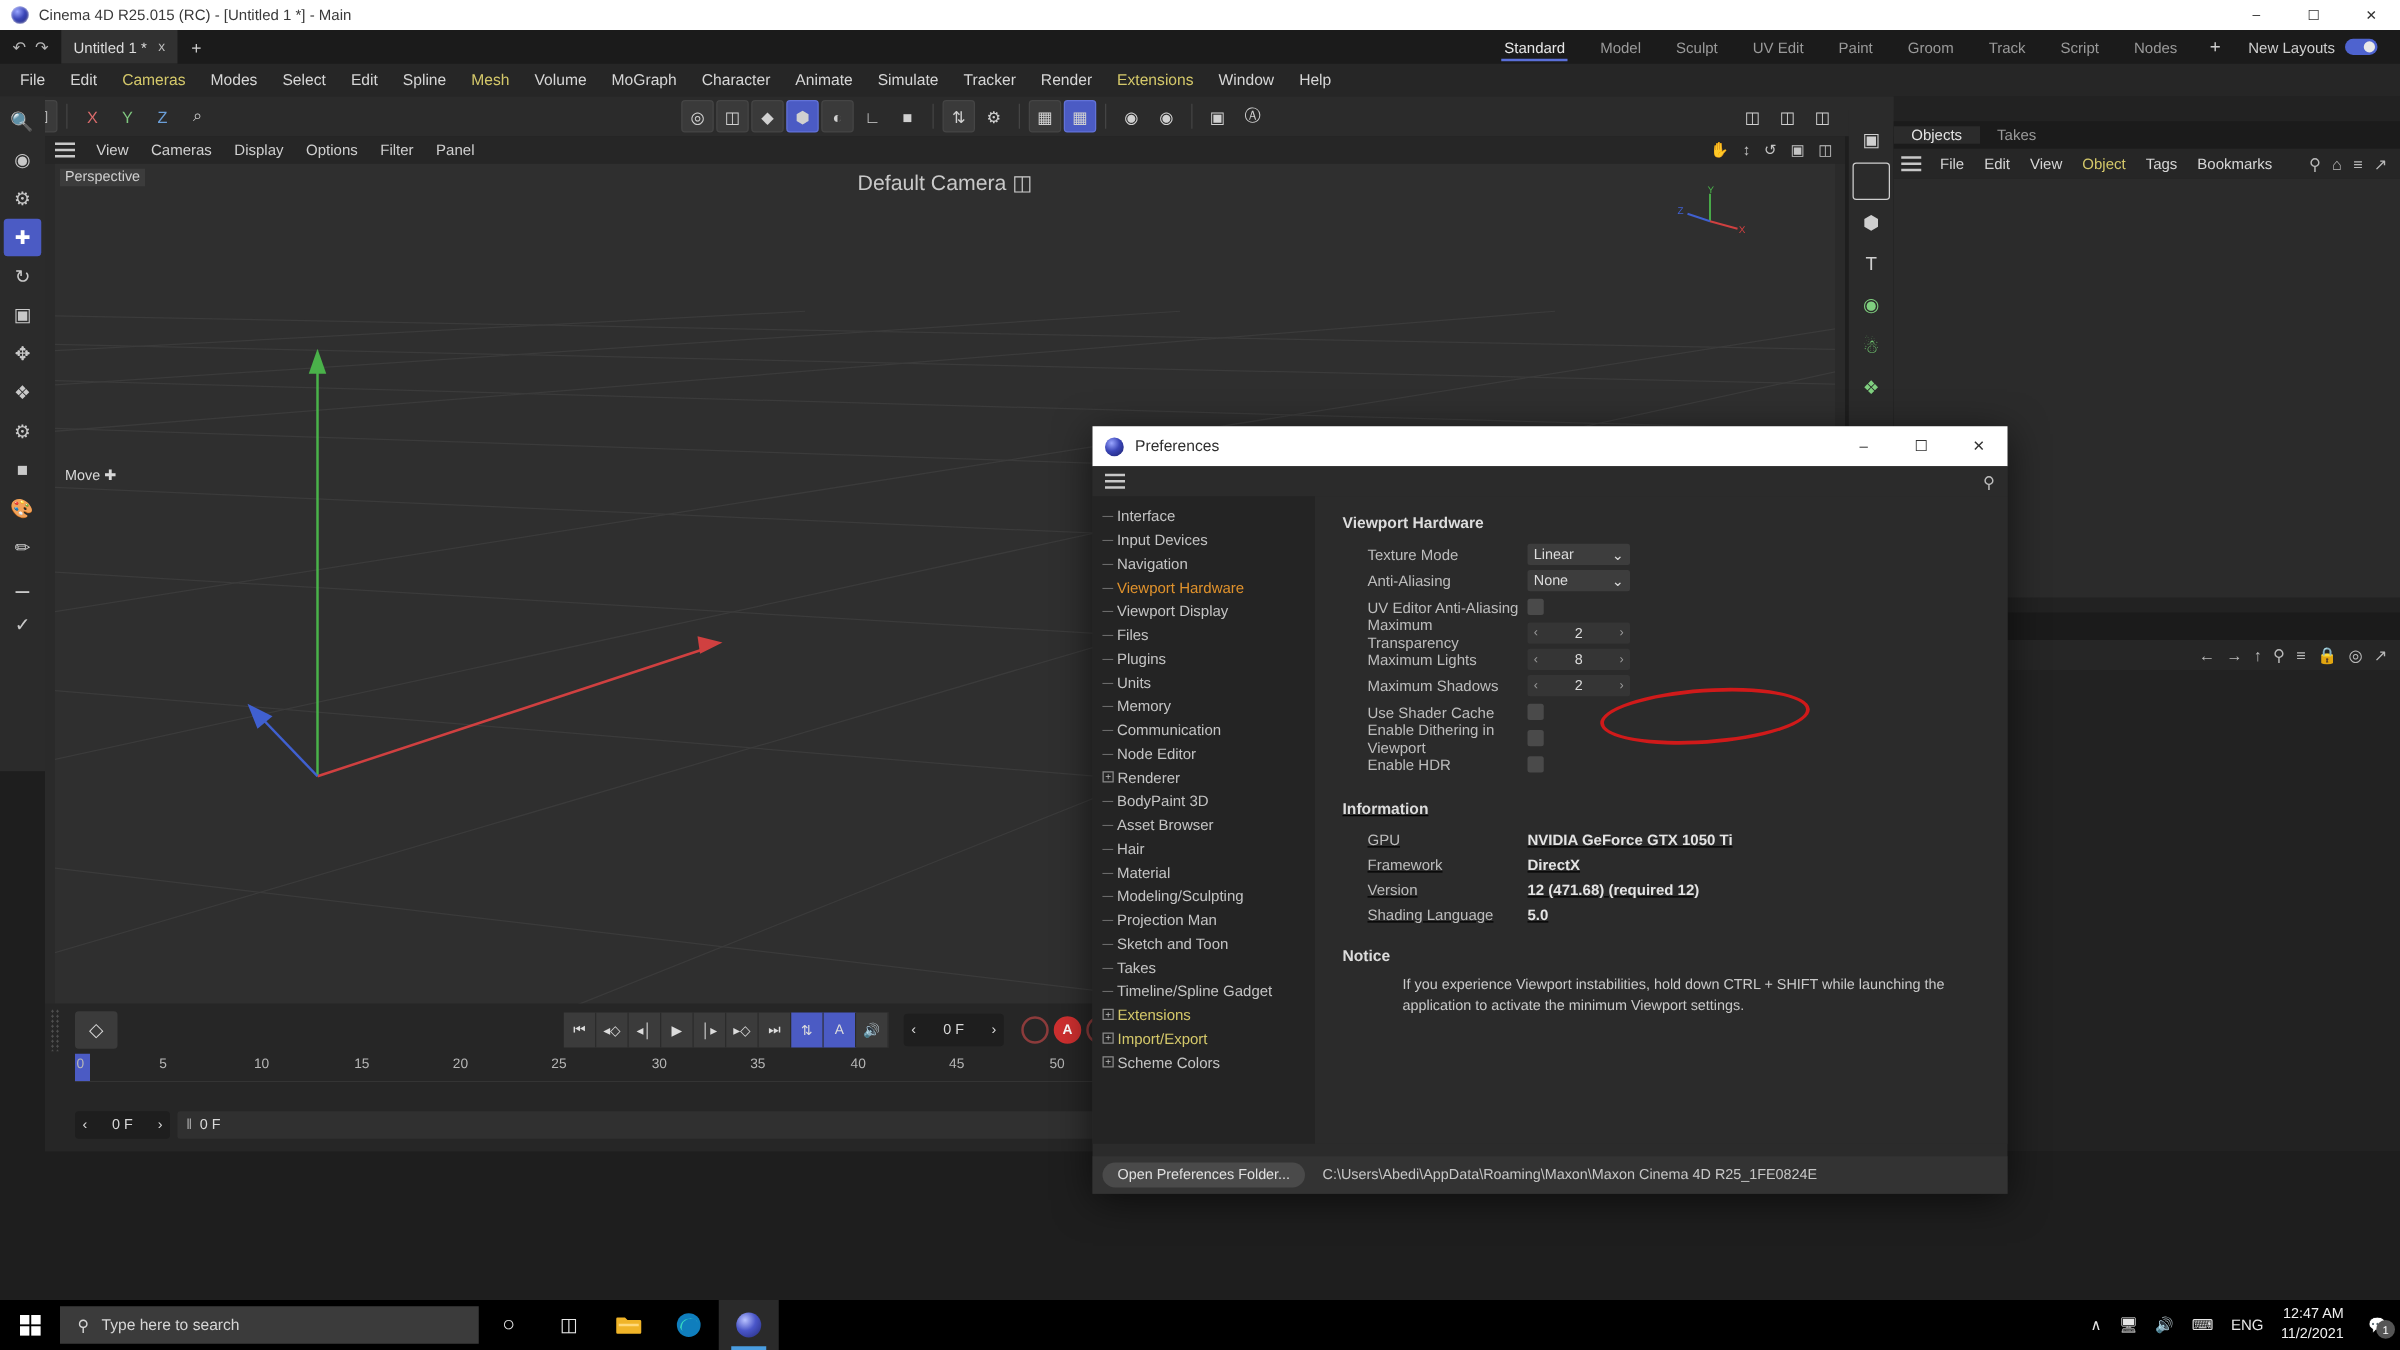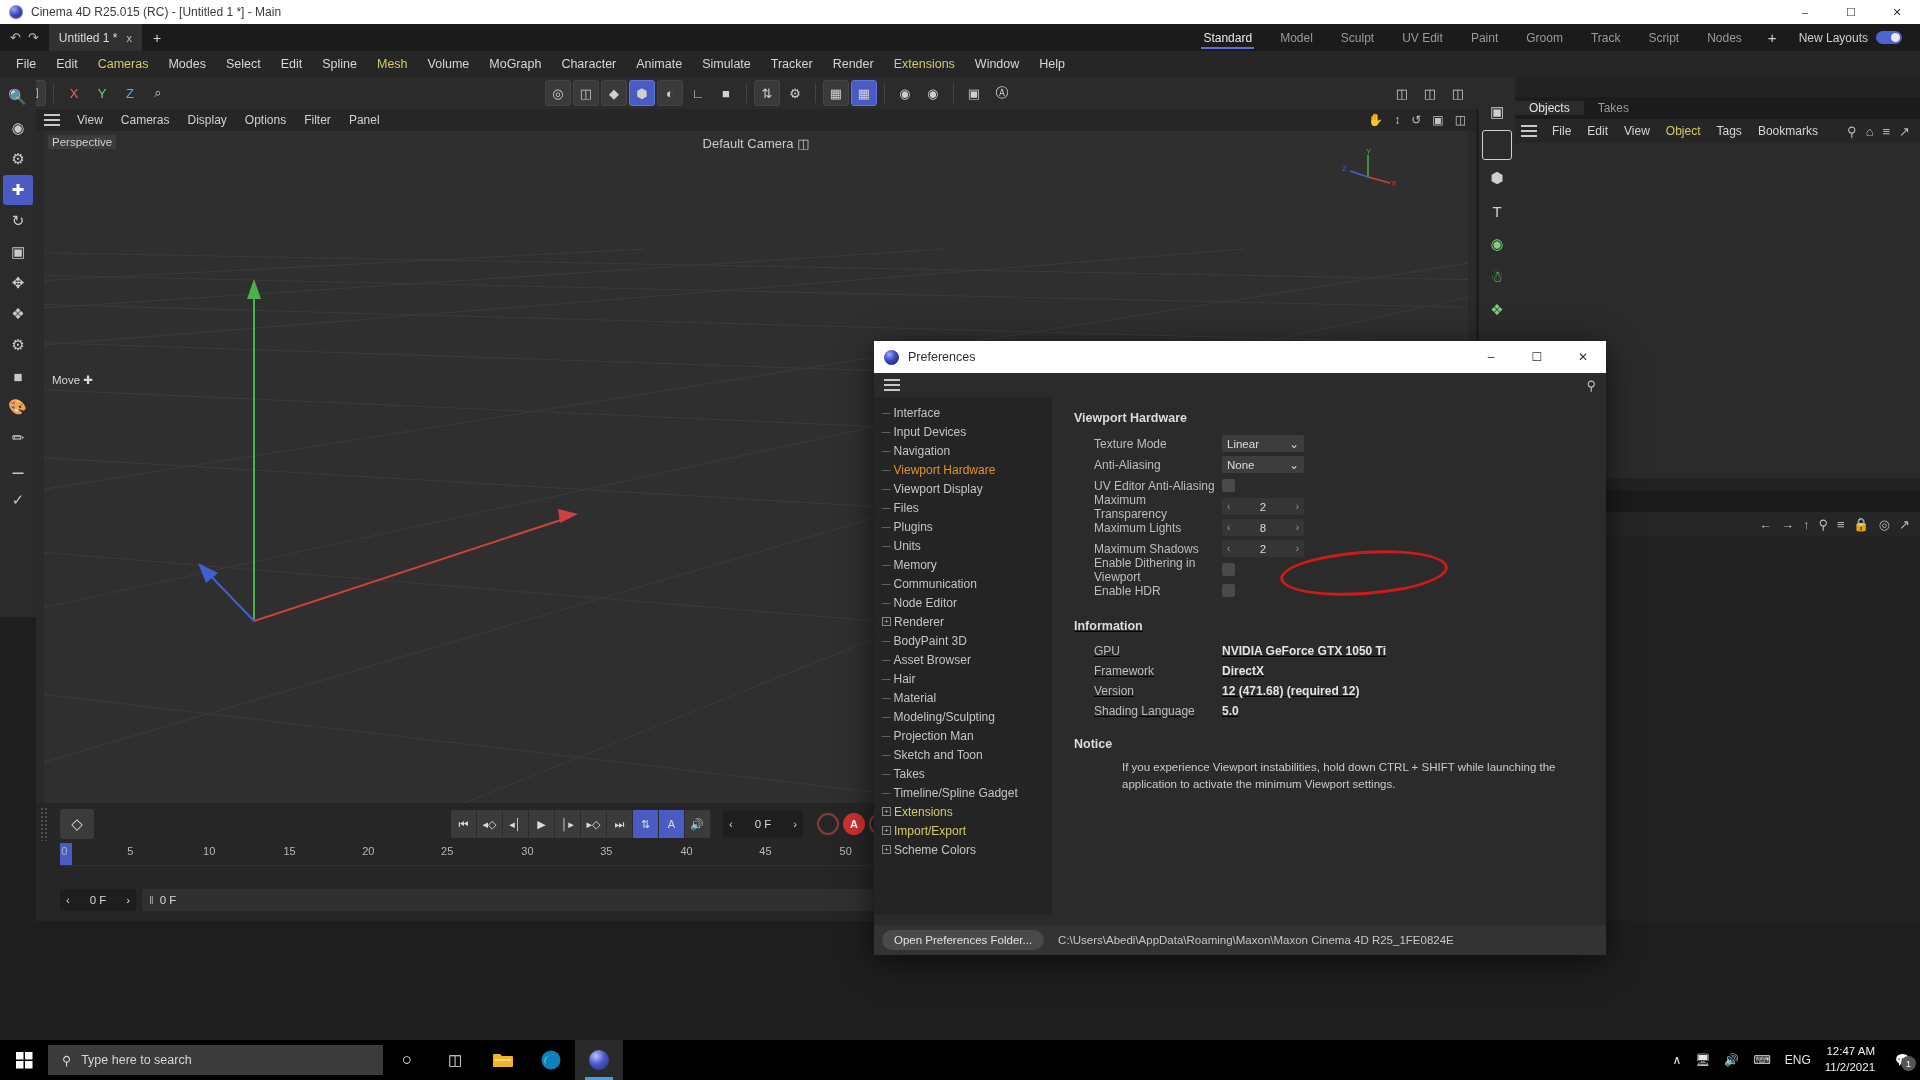--- a/index.html
+++ b/index.html
@@ -111,21 +111,21 @@
   }
   .vp-menubar .vm { padding:0 9px; color:#d0d0d0; }
   .vp-canvas {
     position:absolute; left:8px; top:22px; right:8px; bottom:118px;
     background:#2f2f2f; overflow:hidden;
   }
   .vp-label {
     position:absolute; left:4px; top:4px; font-size:11.5px; color:#cfcfcf;
     background:#3c3c3c; padding:1px 4px;
   }
-  .vp-camera { position:absolute; left:50%; transform:translateX(-50%); top:5px; font-size:13px; color:#c9c9c9;}
+  .vp-camera { position:absolute; left:50%; transform:translateX(-50%); top:5px; font-size:17px; color:#c9c9c9;}
   .vp-move { position:absolute; left:8px; top:242px; font-size:11.5px; color:#d8d8d8;}
   .axis-gizmo { position:absolute; right:70px; top:18px; width:60px; height:50px; }
 
   .vp-bottom {
     position:absolute; left:0; right:0; bottom:0; height:118px; background:#262626;
   }
 
   
   .tl-row1 { position:relative; height:42px; display:flex; align-items:center;}
   .tl-grip { width:8px; height:34px; margin-left:4px;
@@ -758,20 +758,24 @@
         </div>
         <div class="prow">
           <span class="lbl">Maximum Shadows</span>
           <span class="spin">
             <span class="a">‹</span>
             <span class="v">2</span>
             <span class="a">›</span>
           </span>
         </div>
         <div class="prow">
+          <span class="lbl">Use Shader Cache</span>
+          <span class="chk"></span>
+        </div>
+        <div class="prow">
           <span class="lbl">Enable Dithering in Viewport</span>
           <span class="chk"></span>
         </div>
         <div class="prow">
           <span class="lbl">Enable HDR</span>
           <span class="chk"></span>
         </div>
 
         <div class="info-sec">
           <div class="sec-title">Information</div>

